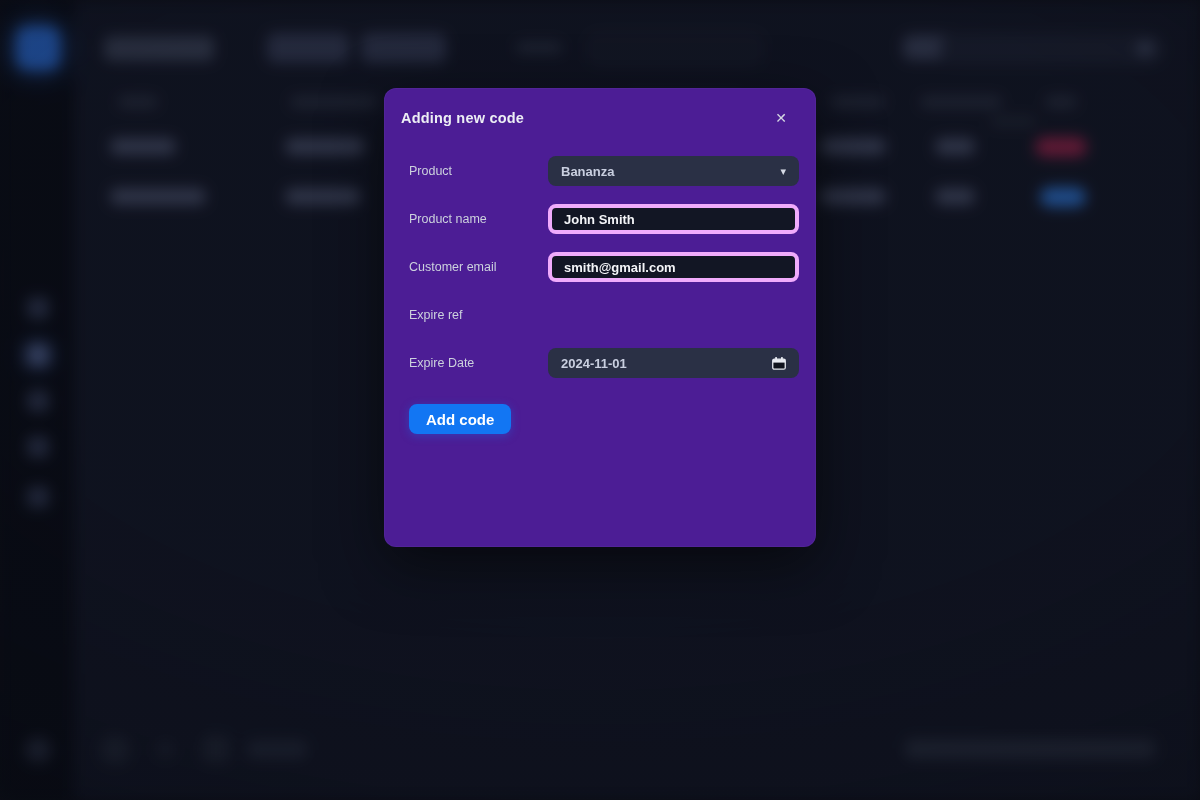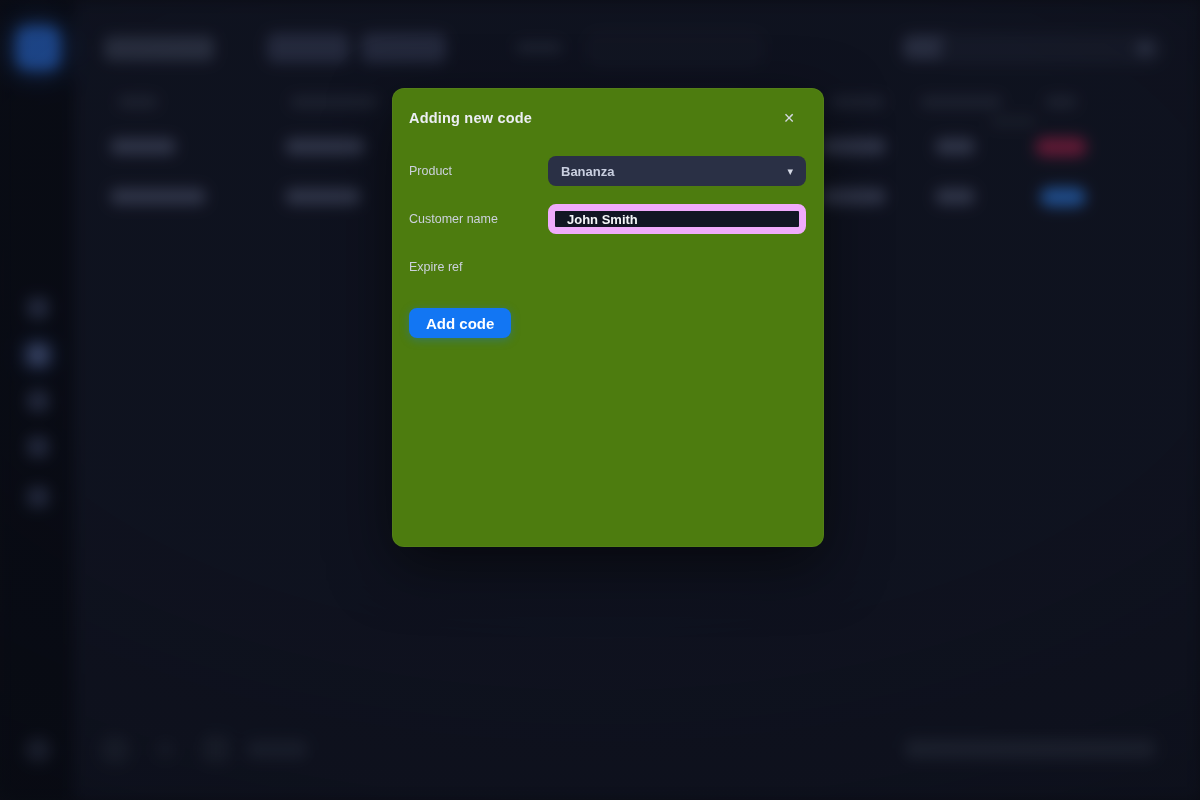--- a/index.html
+++ b/index.html
@@ -28,37 +28,37 @@
   .badge-red{background:#8e2349;}
   .badge-blue{background:#2d6fc9;}
   .hdr-input{border-radius:8px;background:#191d2d;border:1px solid #262c40;}
   .search-bar{border-radius:14px;background:#1d2234;border:1px solid #272d42;}
 
   
   .overlay{position:absolute;inset:0;
     background:radial-gradient(120% 100% at 50% 35%, rgba(7,9,16,0.36) 40%, rgba(7,9,16,0.58) 100%);}
 
   
-  .modal{position:absolute;left:392px;top:88px;width:432px;height:459px;
-    background:#4d7c0f;border-radius:12px;
+  .modal{position:absolute;left:384px;top:88px;width:432px;height:459px;
+    background:#4c1d95;border-radius:12px;
     box-shadow:0 18px 60px rgba(0,0,0,.55), inset 0 0 0 1px rgba(255,255,255,0.035);
     box-sizing:border-box;padding:20px 17px 17px;}
   .modal-header{display:flex;align-items:flex-start;justify-content:space-between;height:20px;}
   .modal-title{font-size:14.5px;font-weight:bold;color:#eceef4;letter-spacing:.2px;line-height:20px;}
   .modal-close{width:20px;height:20px;border:none;background:none;color:#d4d8e2;
     font-size:14px;line-height:20px;text-align:center;cursor:pointer;padding:0;margin-right:8px;}
-  .fields{margin-top:28px;}
+  .fields{margin-top:28px;margin-left:8px;}
   .field-row{display:flex;align-items:center;height:30px;margin-bottom:18px;}
   .field-label{width:139px;flex:none;font-size:12.5px;color:#ccd1dd;}
   .fbox{width:258px;height:30px;box-sizing:border-box;display:flex;align-items:center;}
   .select-box,.date-box{background:#2a3045;border-radius:8px;padding:0 13px;}
   .select-text,.date-text{font-size:13px;font-weight:bold;color:#c9cfe0;}
   .caret{margin-left:auto;color:#d6dae6;font-size:11px;line-height:1;}
   .cal{margin-left:auto;display:flex;align-items:center;}
-  .input-box{background:#121624;border:7px solid #f0abfc;border-radius:8px;padding:0 12px;}
+  .input-box{background:#121624;border:4px solid #f0abfc;border-radius:8px;padding:0 12px;}
   .input-box input{background:transparent;border:none;outline:none;width:100%;
     font-family:"Liberation Sans",sans-serif;font-size:13px;font-weight:bold;color:#f4f5f8;padding:0;}
   .submit-btn{margin-top:8px;height:30px;background:#1276f3;border:none;border-radius:8px;
     color:#fff;font-family:"Liberation Sans",sans-serif;font-size:15px;font-weight:bold;
     padding:0 17px;cursor:pointer;box-shadow:0 2px 10px rgba(18,118,243,.35);}
 </style>
 </head>
 <body>
 
 <div class="bg-layer">
@@ -126,34 +126,54 @@
     <div class="field-row">
       <div class="field-label">Product</div>
       <div class="fbox select-box">
         <span class="select-text">Bananza</span>
         <span class="caret">▾</span>
       </div>
     </div>
 
     
     <div class="field-row">
-      <div class="field-label">Customer name</div>
+      <div class="field-label">Product name</div>
       <div class="fbox input-box">
         <input type="text" value="John Smith" style="">
       </div>
     </div>
 
     
+    <div class="field-row">
+      <div class="field-label">Customer email</div>
+      <div class="fbox input-box">
+        <input type="text" value="smith@gmail.com" style="">
+      </div>
+    </div>
 
     
 
     
     <div class="field-row">
       <div class="field-label">Expire ref</div>
     </div>
 
     
 
     
+    <div class="field-row">
+      <div class="field-label">Expire Date</div>
+      <div class="fbox date-box">
+        <span class="date-text">2024-11-01</span>
+        <span class="cal">
+          <svg width="14" height="13" viewBox="0 0 14 13">
+            <rect x="0.75" y="2.2" width="12.5" height="10" rx="1.5" fill="#10131e" stroke="#e8ebf2" stroke-width="1.3"></rect>
+            <path d="M0.75 2.2 h12.5 v3.4 h-12.5 z" fill="#e8ebf2"></path>
+            <rect x="3.2" y="0" width="1.8" height="3" rx="0.6" fill="#e8ebf2"></rect>
+            <rect x="9.0" y="0" width="1.8" height="3" rx="0.6" fill="#e8ebf2"></rect>
+          </svg>
+        </span>
+      </div>
+    </div>
 
     <button class="submit-btn">Add code</button>
   </div>
 </div>
 
 </body></html>

